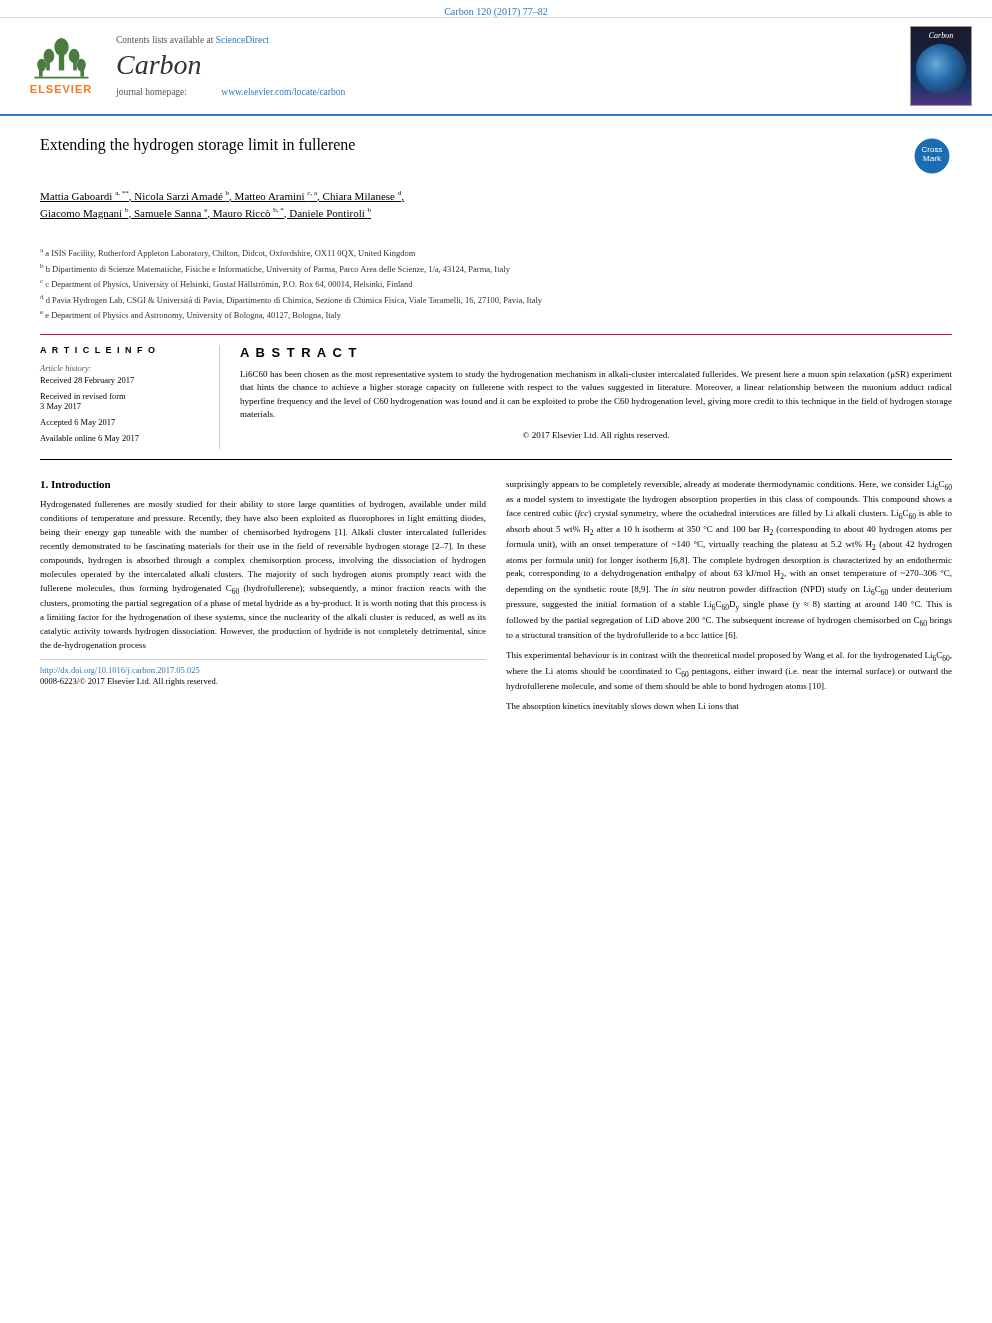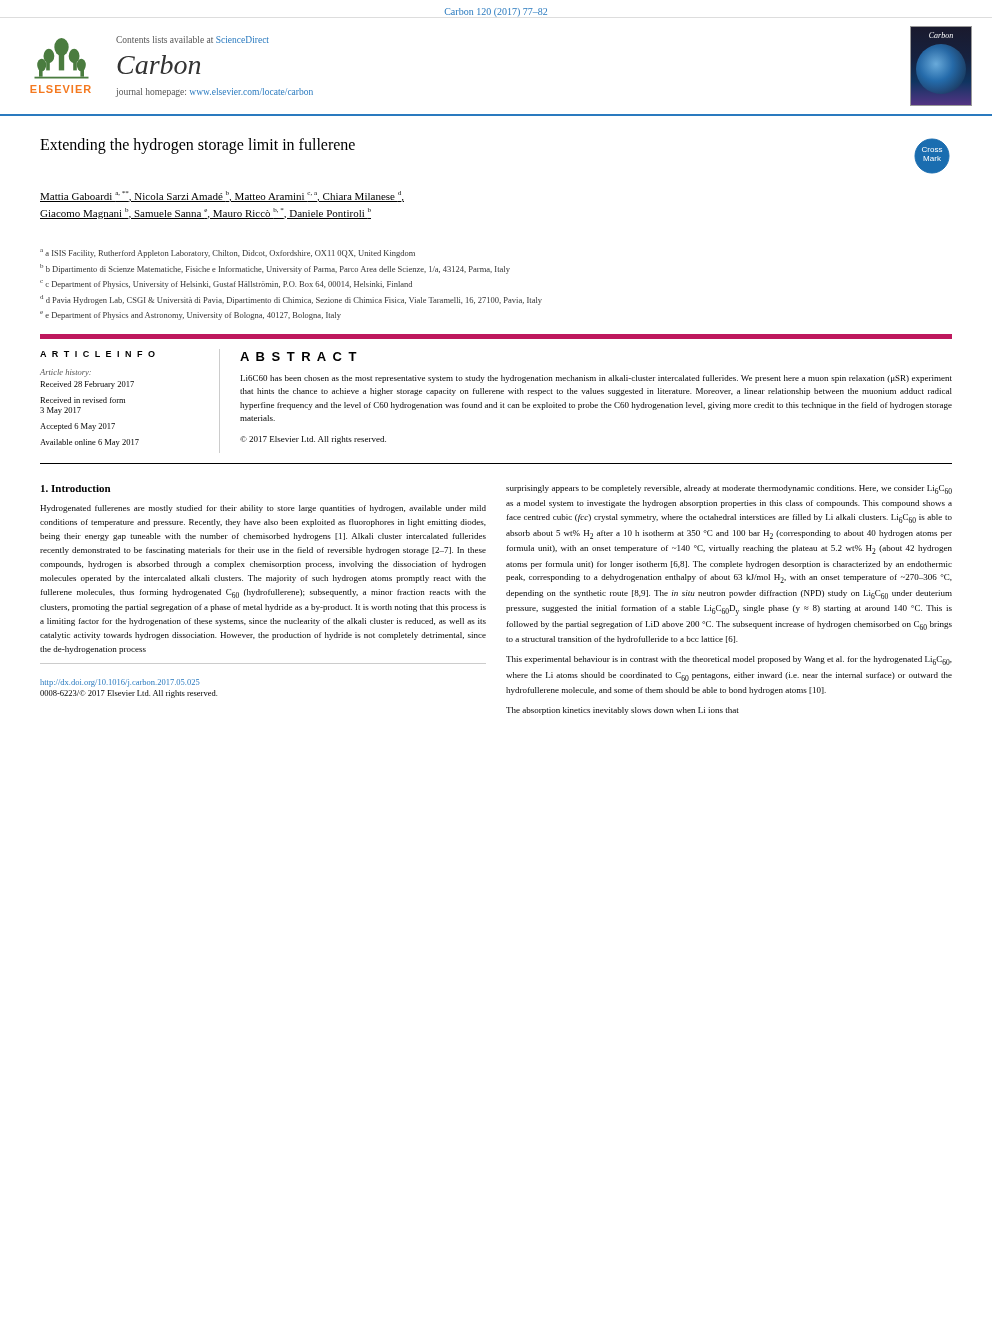--- a/index.html
+++ b/index.html
@@ -188,21 +188,21 @@
 
     .affiliations p {
       margin-bottom: 1px;
     }
 
     
     .info-abstract-section {
       display: flex;
       gap: 20px;
       margin-bottom: 18px;
-      border-top: 5px solid #be185d;
+      border-top: 1px solid #be185d;
       border-bottom: 1px solid #000;
       padding: 10px 0;
     }
 
     .article-info {
       width: 180px;
       flex-shrink: 0;
       border-right: 1px solid #ccc;
       padding-right: 12px;
     }
@@ -244,21 +244,21 @@
 
     .abstract-text {
       font-size: 9px;
       line-height: 1.5;
       color: #000;
       text-align: justify;
     }
 
     .copyright {
       font-size: 9px;
-      text-align: left;
+      text-align: center;
       margin-top: 8px;
       color: #000;
     }
 
     
     .two-col {
       display: flex;
       gap: 20px;
     }
 
@@ -298,21 +298,21 @@
       margin-bottom: 2px;
     }
 
     .footnote-text a {
       color: #2a7abf;
       text-decoration: none;
     }
 
     .doi-section {
       border-top: 1px solid #ccc;
-      padding-top: 12px;
+      padding-top: 4px;
       margin-top: 6px;
     }
 
     .doi-text {
       font-size: 8.5px;
       color: #2a7abf;
       text-decoration: none;
     }
 
     .issn-text {
@@ -352,21 +352,21 @@
     </div>
 
     <div class="journal-center">
       <div class="sciencedirect-text">
         <span>Contents lists available at</span>
         <a href="#" style="color:#2a7abf;">ScienceDirect</a>
       </div>
       <div class="journal-name">Carbon</div>
       <div class="journal-homepage">
         <span>journal homepage:</span>
-        <a href="#" style="color:#2a7abf;">www.elsevier.com/locate/carbon</a>
+        <a href="#" style="color:#2a7abf;margin-left:32px;">www.elsevier.com/locate/carbon</a>
       </div>
     </div>
 
     <div class="journal-cover">
       <div class="cover-placeholder">
         <span class="cover-title">Carbon</span>
         <div class="cover-img-sim"></div>
       </div>
     </div>
   </div>

